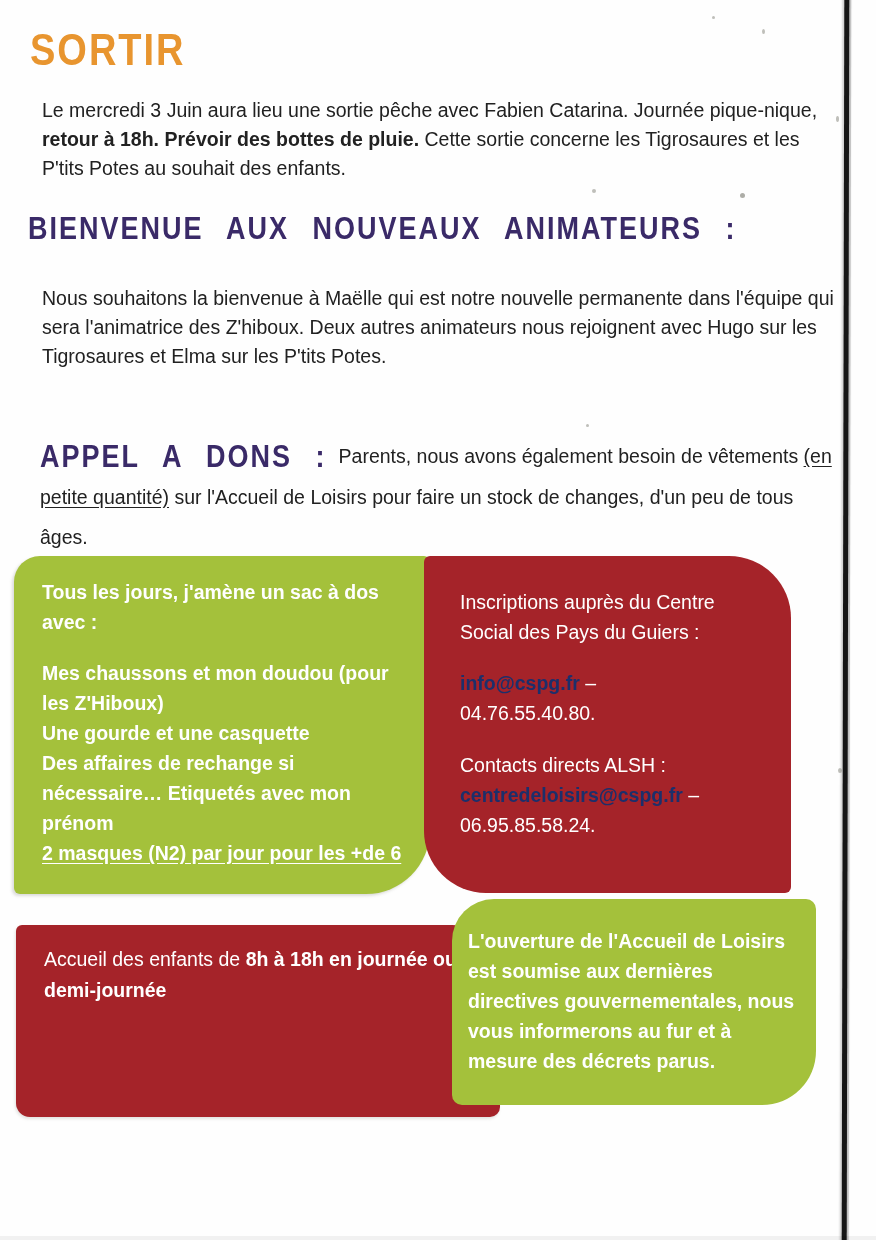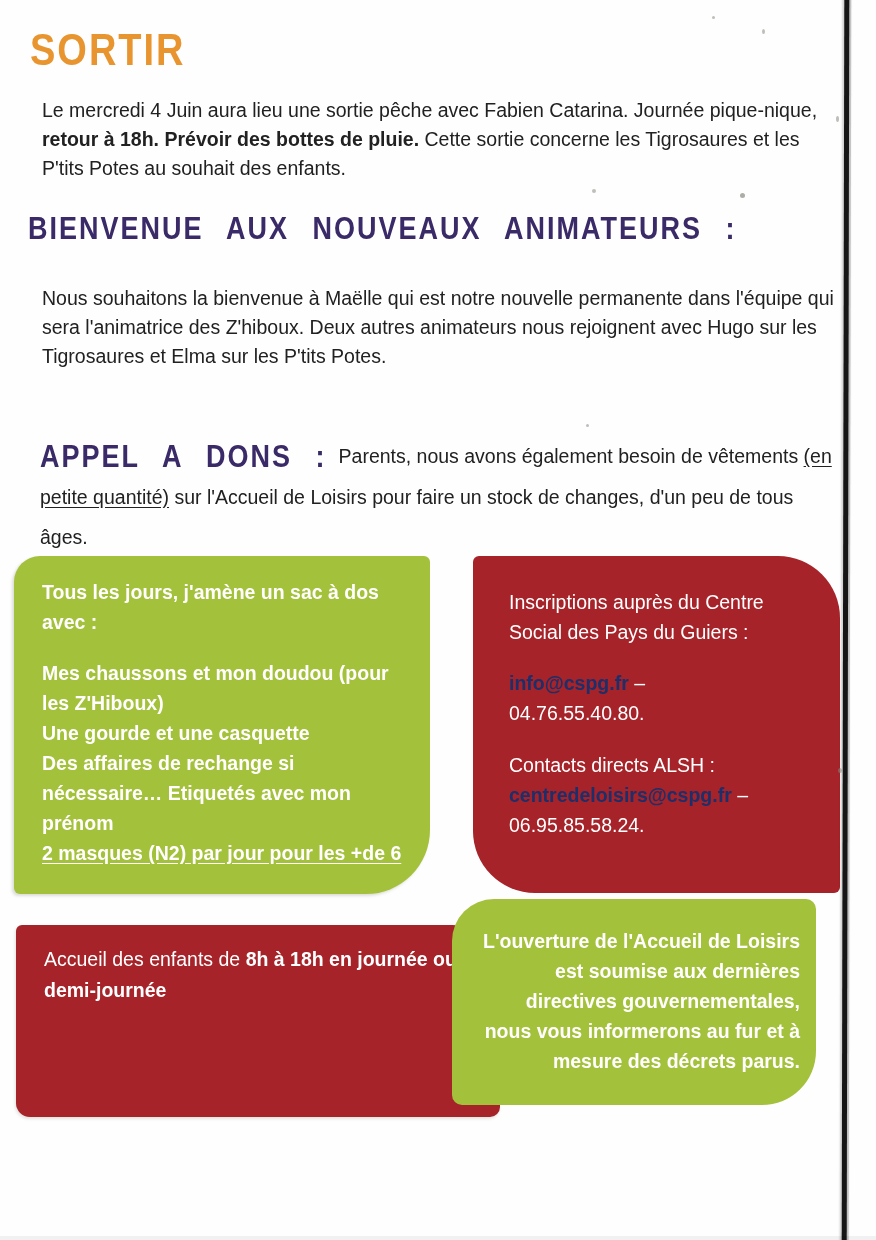--- a/index.html
+++ b/index.html
@@ -45,47 +45,47 @@
   .box-green{background:var(--green);}
   .box-red{background:var(--red);}
   .box-backpack{
     left:14px;top:556px;width:416px;height:338px;
     border-radius:26px 6px 64px 6px;padding:21px 24px 0 28px;font-weight:700;
     box-shadow:-2px 2px 3px rgba(120,120,110,.25);
   }
   .box-backpack .bp1{margin-bottom:21px;}
   .box-backpack .bp2{white-space:pre-line;}
   .box-contacts{
-    left:473px;top:556px;width:367px;height:337px;
+    left:424px;top:556px;width:367px;height:337px;
     border-radius:6px 62px 6px 62px;padding:31px 28px 0 36px;font-weight:400;
   }
   .box-contacts .cp1{margin-bottom:21px;}
   .box-contacts .cphone1{margin-bottom:22px;}
   .link{color:var(--link);font-weight:700;text-underline-offset:2px;cursor:pointer;}
   .box-accueil{
     left:16px;top:925px;width:484px;height:192px;
     border-radius:6px 48px 10px 14px;padding:19px 24px 0 28px;line-height:31px;
     box-shadow:-1px 2px 3px rgba(120,120,110,.2);
   }
   .box-accueil .ap1{margin-bottom:22px;}
   .box-ouverture{
     left:452px;top:899px;width:364px;height:206px;
-    border-radius:42px 10px 54px 10px;padding:27px 16px 0 28px;
-    text-align:right;font-weight:700;
+    border-radius:42px 10px 54px 10px;padding:27px 16px 0 16px;
+    text-align:left;font-weight:700;
   }
 </style>
 </head>
 <body>
 
 <div id="page">
 
   <h1 class="deco title-sortir">SORTIR</h1>
 
   <p class="para p-sortir">
-    <span>Le mercredi 4 Juin aura lieu une sortie pêche avec Fabien Catarina. Journée pique-nique, </span><span class="b">retour à 18h. Prévoir des bottes de pluie.</span><span> Cette sortie concerne les Tigrosaures et les P'tits Potes au souhait des enfants.</span>
+    <span>Le mercredi 3 Juin aura lieu une sortie pêche avec Fabien Catarina. Journée pique-nique, </span><span class="b">retour à 18h. Prévoir des bottes de pluie.</span><span> Cette sortie concerne les Tigrosaures et les P'tits Potes au souhait des enfants.</span>
   </p>
 
   <h2 class="deco title-bienvenue">BIENVENUE AUX NOUVEAUX ANIMATEURS :</h2>
 
   <p class="para p-appel">
     <span class="deco title-appel">APPEL A DONS :</span><span>Parents, nous avons également besoin de vêtements </span><span class="u">(en petite quantité)</span><span> sur l'Accueil de Loisirs pour faire un stock de changes, d'un peu de tous âges.</span>
   </p>
 
   <p class="para p-bienvenue">Nous souhaitons la bienvenue à Maëlle qui est notre nouvelle permanente dans l'équipe qui sera l'animatrice des Z'hiboux. Deux autres animateurs nous rejoignent avec Hugo sur les Tigrosaures et Elma sur les P'tits Potes.</p>
 

